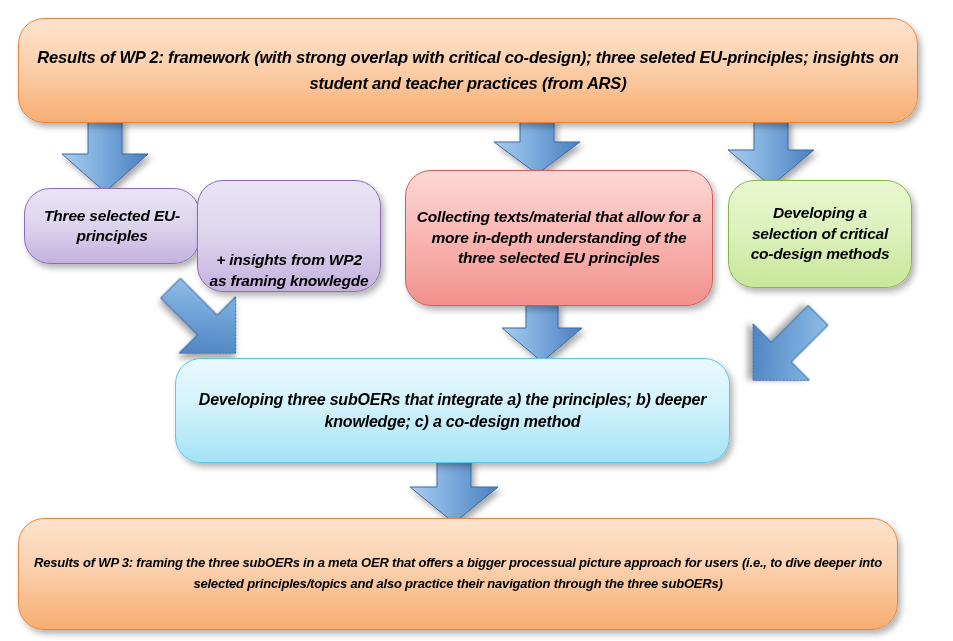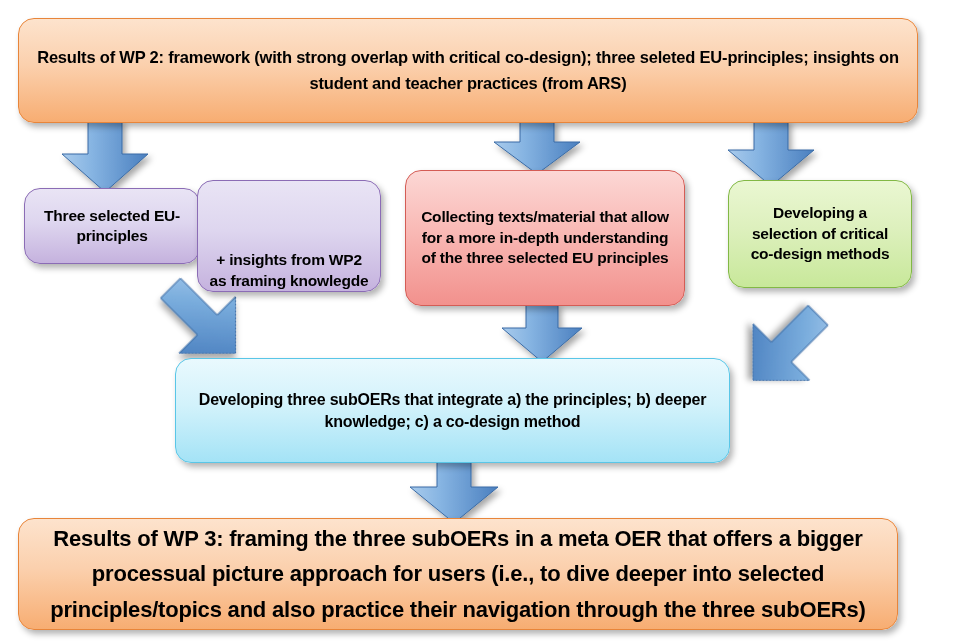--- a/index.html
+++ b/index.html
@@ -24,26 +24,27 @@
   
   .node {
     position: absolute;
     box-sizing: border-box;
     display: flex;
     align-items: center;
     justify-content: center;
     text-align: center;
     font-weight: bold;
     color: #000000;
-    border-radius: 16px;
+    border-radius: 26px;
     border-style: solid;
     border-width: 1.5px;
     box-shadow: 3px 4px 6px rgba(0,0,0,0.30);
     z-index: 5;
     letter-spacing: -0.2px;
+    font-style: italic;
   }
   .node .txt {
     display: block;
     width: 100%;
     padding: 0 10px;
     box-sizing: border-box;
     line-height: 1.32;
   }
 
   
@@ -67,25 +68,25 @@
     background: linear-gradient(to bottom, #e9f9fe 0%, #d2f2fb 45%, #a4e3f6 100%);
     border-color: #59c6e7;
   }
 
   
   #node-wp2-results   { left: 18px;  top: 18px;  width: 900px; height: 105px; font-size: 16.5px; }
   #node-wp2-results .txt { line-height: 1.55; }
 
   #node-three-principles { left: 24px;  top: 188px; width: 176px; height: 76px; font-size: 15.5px; }
   #node-insights-wp2     { left: 197px; top: 180px; width: 184px; height: 112px; font-size: 15.5px; z-index: 6; align-items: flex-end; }
-  #node-collecting-texts { left: 405px; top: 170px; width: 280px; height: 136px; font-size: 15.5px; }
+  #node-collecting-texts { left: 405px; top: 170px; width: 308px; height: 136px; font-size: 15.5px; }
   #node-codesign-methods { left: 728px; top: 180px; width: 184px; height: 108px; font-size: 15.5px; }
 
   #node-developing-suboers { left: 175px; top: 358px; width: 555px; height: 105px; font-size: 16px; }
-  #node-wp3-results        { left: 18px;  top: 518px; width: 880px; height: 112px; font-size: 22px; }
+  #node-wp3-results        { left: 18px;  top: 518px; width: 880px; height: 112px; font-size: 13px; }
   #node-wp3-results .txt   { line-height: 1.6; }
 
   
   .arrow {
     position: absolute;
     z-index: 2;
   }
   .arrow svg { display: block; overflow: visible; }
 </style>
 </head>

